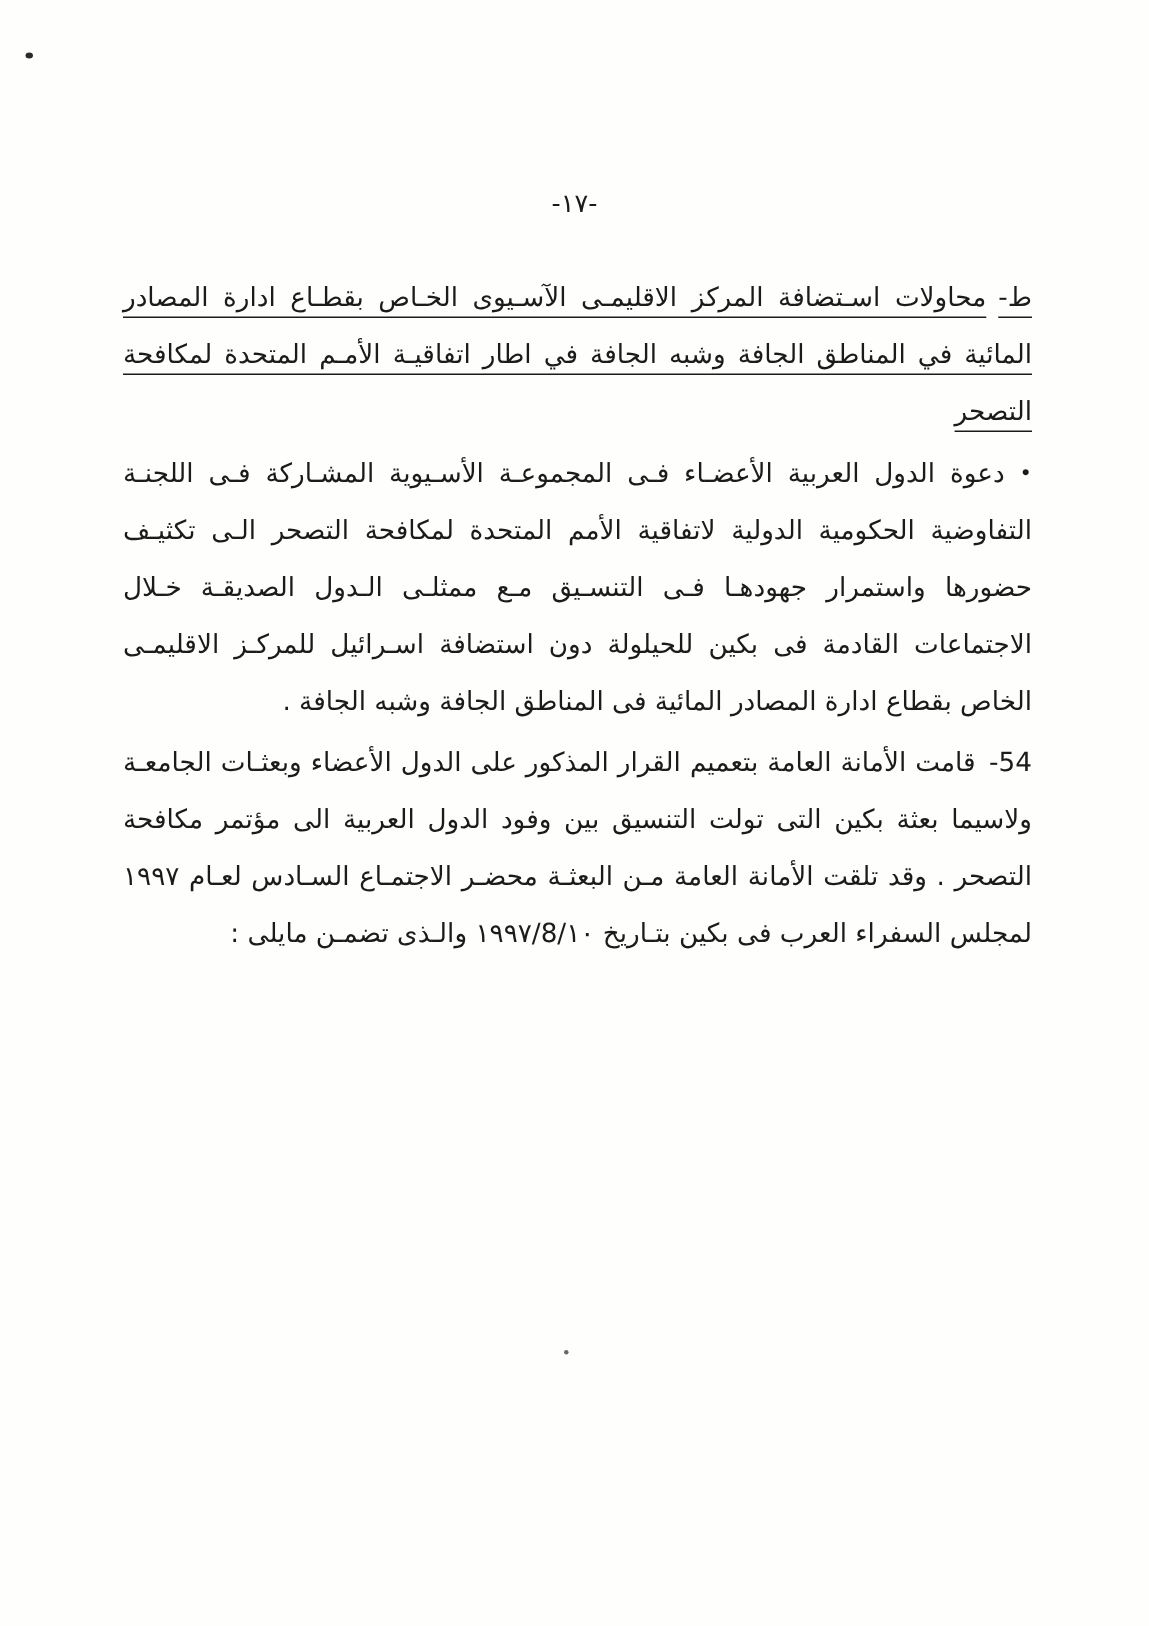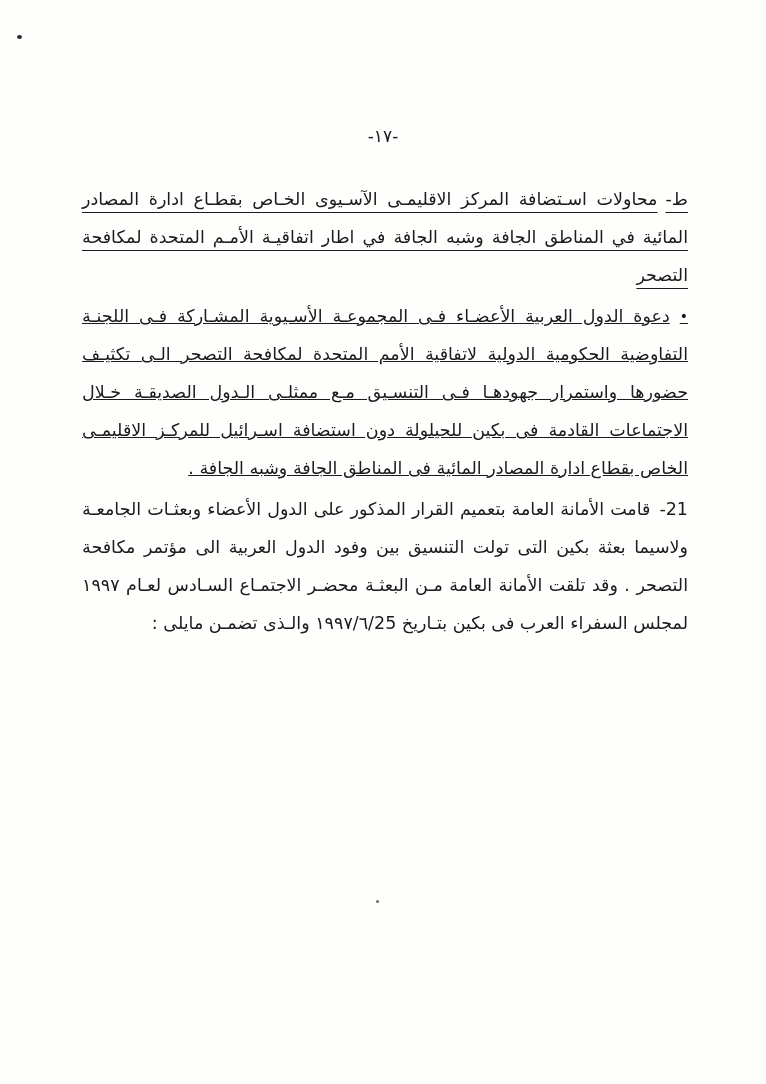--- a/index.html
+++ b/index.html
@@ -49,21 +49,21 @@
     text-underline-offset: 7px;
     text-decoration-thickness: 1px;
   }
   .heading .marker { margin-left: 8px; }
   .para { margin: 0; }
   .para.hang {
     padding-right: 33px;
     text-indent: -33px;
   }
   .num { margin-left: 9px; white-space: nowrap; }
-  .bullet-item { margin: 0; text-decoration: underline; }
+  .bullet-item { margin: 0; }
   .bullet-dot {
     margin-left: 10px;
     font-size: 14px;
     vertical-align: 1px;
   }
   .gap-sm { height: 3px; }
 </style>
 </head>
 <body>
 
@@ -78,17 +78,17 @@
 
     <p class="heading"><span class="marker">ط-</span><span>محاولات اسـتضافة المركز الاقليمـى الآسـيوى الخـاص بقطـاع ادارة المصادر المائية في المناطق الجافة وشبه الجافة في اطار اتفاقيـة الأمـم المتحدة لمكافحة التصحر</span></p>
 
 
     <div class="bullet-item para"><span class="bullet-dot">•</span><span>دعوة الدول العربية الأعضـاء فـى المجموعـة الأسـيوية المشـاركة فـى اللجنـة التفاوضية الحكومية الدولية لاتفاقية الأمم المتحدة لمكافحة التصحر الـى تكثيـف حضورها واستمرار جهودهـا فـى التنسـيق مـع ممثلـى الـدول الصديقـة خـلال الاجتماعات القادمة فى بكين للحيلولة دون استضافة اسـرائيل للمركـز الاقليمـى الخاص بقطاع ادارة المصادر المائية فى المناطق الجافة وشبه الجافة .</span></div>
 
 
 
     <div class="gap-sm"></div>
 
-    <p class="para"><span class="num">21-</span><span>قامت الأمانة العامة بتعميم القرار المذكور على الدول الأعضاء وبعثـات الجامعـة ولاسيما بعثة بكين التى تولت التنسيق بين وفود الدول العربية الى مؤتمر مكافحة التصحر . وقد تلقت الأمانة العامة مـن البعثـة محضـر الاجتمـاع السـادس لعـام ١٩٩٧ لمجلس السفراء العرب فى بكين بتـاريخ ١٩٩٧/٦/25 والـذى تضمـن مايلى :</span></p>
+    <p class="para"><span class="num">54-</span><span>قامت الأمانة العامة بتعميم القرار المذكور على الدول الأعضاء وبعثـات الجامعـة ولاسيما بعثة بكين التى تولت التنسيق بين وفود الدول العربية الى مؤتمر مكافحة التصحر . وقد تلقت الأمانة العامة مـن البعثـة محضـر الاجتمـاع السـادس لعـام ١٩٩٧ لمجلس السفراء العرب فى بكين بتـاريخ ١٩٩٧/8/١٠ والـذى تضمـن مايلى :</span></p>
 
   </div>
 
 </div>
 
 </body></html>

